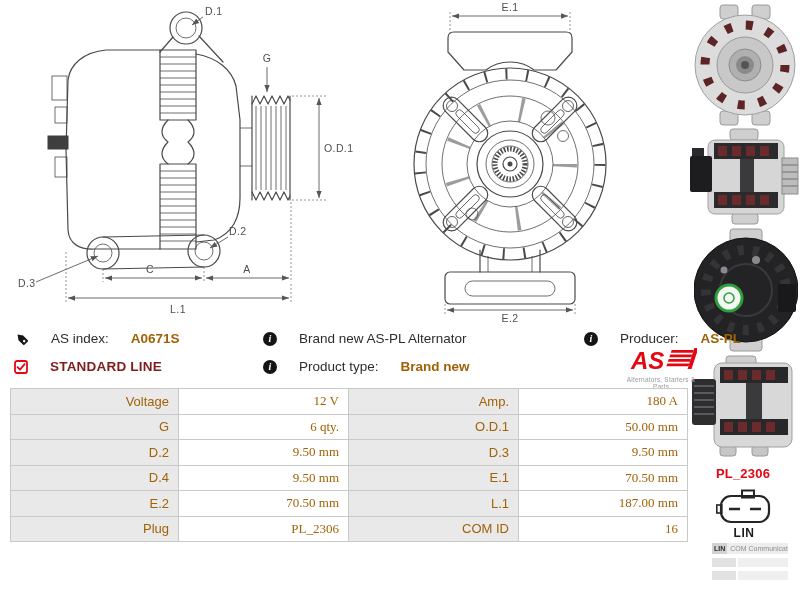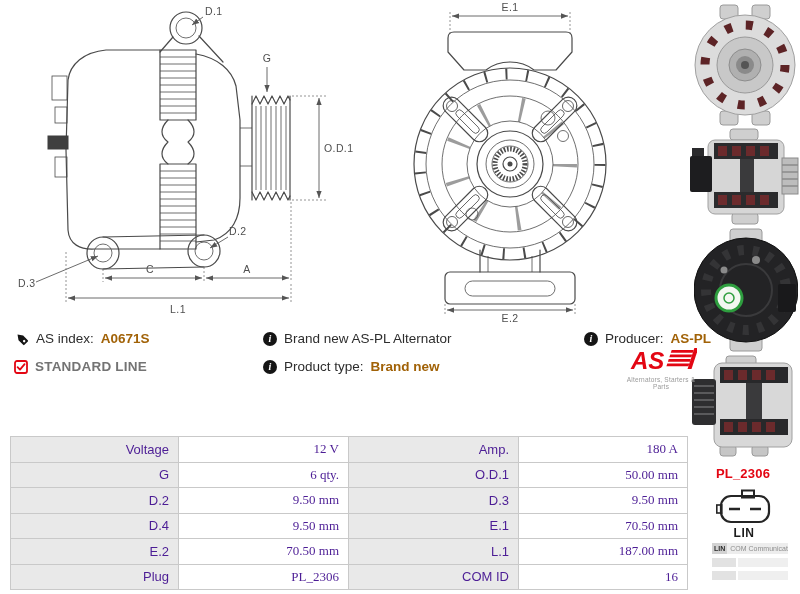--- a/index.html
+++ b/index.html
@@ -10,31 +10,31 @@
   .abs{position:absolute;}
 
   
   svg text.dimlbl{font-family:"Liberation Sans",sans-serif;font-size:10.5px;fill:#4f4f4f;letter-spacing:.4px;}
   .outline{fill:none;stroke:#4a4a4a;stroke-width:1.2;stroke-linejoin:round;stroke-linecap:round;}
   .thin{fill:none;stroke:#4a4a4a;stroke-width:.8;}
   .dim{fill:none;stroke:#5a5a5a;stroke-width:.9;}
   .ext{fill:none;stroke:#7a7a7a;stroke-width:.8;stroke-dasharray:2 2;}
 
   
-  .inforow{display:flex;align-items:center;gap:7px;font-size:13.5px;color:#2d2d2d;white-space:nowrap;}
+  .inforow{display:flex;align-items:center;gap:22px;font-size:13.5px;color:#2d2d2d;white-space:nowrap;}
   .inforow b{color:#a16207;}
   .info-i{width:14px;height:14px;border-radius:50%;background:#151515;color:#fff;
           display:inline-flex;align-items:center;justify-content:center;flex:0 0 auto;
           font:italic bold 10px "Liberation Serif", serif;}
   .info-i::before{content:"i";}
-  .redline{color:#737373;font-weight:bold;letter-spacing:.2px;}
+  .redline{color:#7f1d1d;font-weight:bold;letter-spacing:.2px;}
   .logo-tag{font-size:6.5px;color:#9a9a9a;text-align:center;letter-spacing:.2px;margin-top:-2px;}
 
   
-  table.specs{border-collapse:collapse;table-layout:fixed;width:677px;font-size:13px;color:#4c1d95;margin-top:48px;}
+  table.specs{border-collapse:collapse;table-layout:fixed;width:677px;font-size:13px;color:#a16207;}
   table.specs td{border:1px solid #c9c9c9;height:24.5px;padding:0 9px 0 4px;text-align:right;overflow:hidden;}
   td.lbl{background:#e9e9e9;}
   td.val{background:#ffffff;font-family:Liberation Serif, serif;}
 
   
   .plugcode{width:104px;text-align:center;font-size:13px;font-weight:bold;color:#e30613;letter-spacing:.2px;}
   .linlbl{width:104px;text-align:center;font-size:12px;font-weight:bold;color:#1c1c1c;letter-spacing:.5px;}
   .combadge{width:76px;height:11px;display:flex;align-items:stretch;font-size:7px;line-height:11px;}
   .combadge .chip{background:#d2d2d2;color:#2b2b2b;font-weight:bold;padding:0 2px;}
   .combadge .txt{background:#ededed;color:#8d8d8d;padding:0 3px;flex:1;white-space:nowrap;overflow:hidden;}

